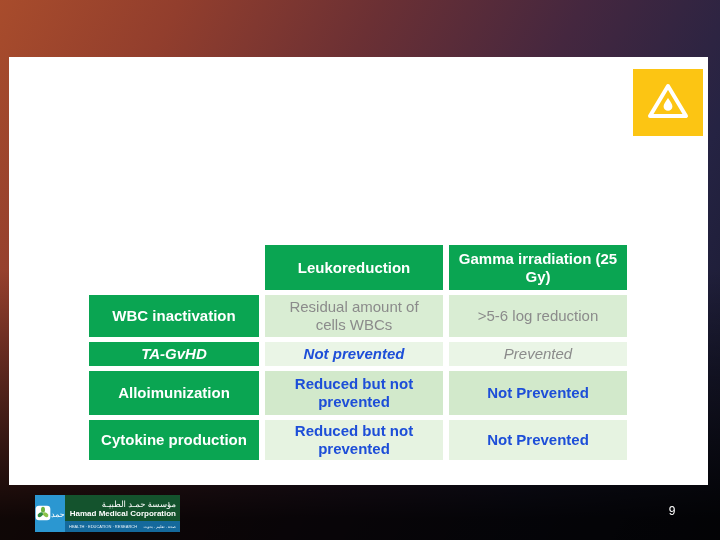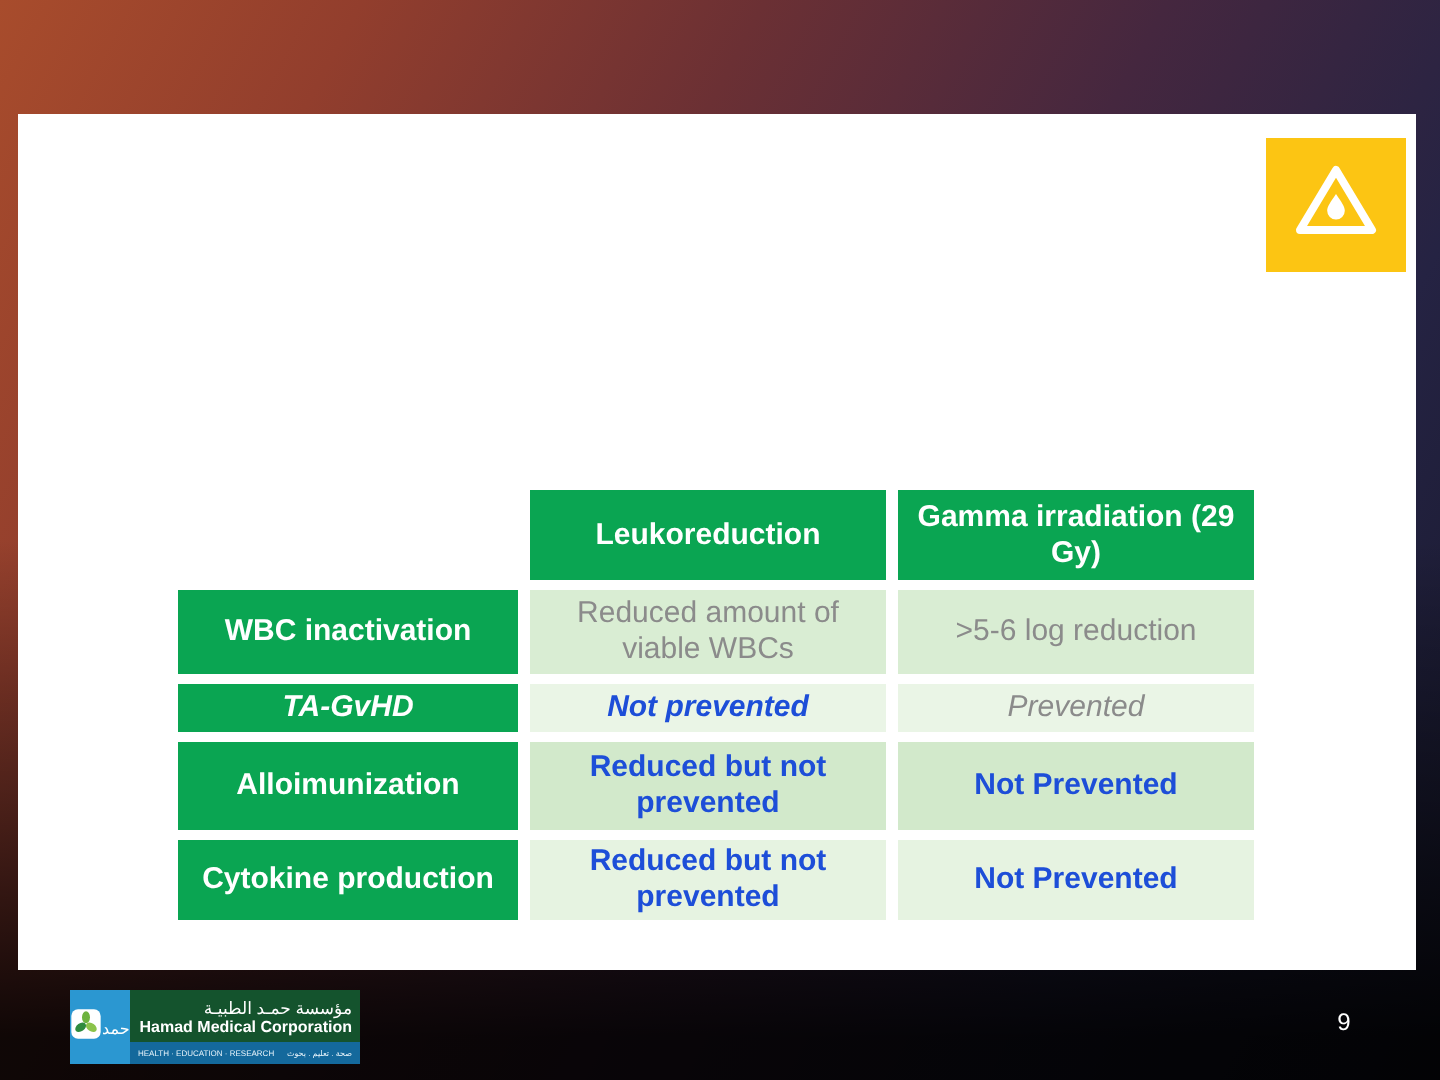--- a/index.html
+++ b/index.html
@@ -102,25 +102,25 @@
   <table class="risk">
     <colgroup>
         <col class="col1">
         <col class="col2">
         <col class="col3">
       </colgroup>
     <tbody>
         <tr>
       <td class="blank"></td>
       <td class="hdr">Leukoreduction</td>
-      <td class="hdr">Gamma irradiation (29 Gy)</td>
+      <td class="hdr">Gamma irradiation (25 Gy)</td>
     </tr>
     <tr class="band1">
       <th class="rowhdr r1">WBC inactivation</th>
-      <td class="cell r1" data-style="muted">Reduced amount of viable WBCs</td>
+      <td class="cell r1" data-style="muted">Residual amount of cells WBCs</td>
       <td class="cell r1" data-style="muted">&gt;5-6 log reduction</td>
     </tr>
     <tr class="band2">
       <th class="rowhdr r2">TA-GvHD</th>
       <td class="cell r2" data-style="negative">Not prevented</td>
       <td class="cell r2" data-style="muted">Prevented</td>
     </tr>
     <tr class="band3">
       <th class="rowhdr r3">Alloimunization</th>
       <td class="cell r3" data-style="negative">Reduced but not prevented</td>

